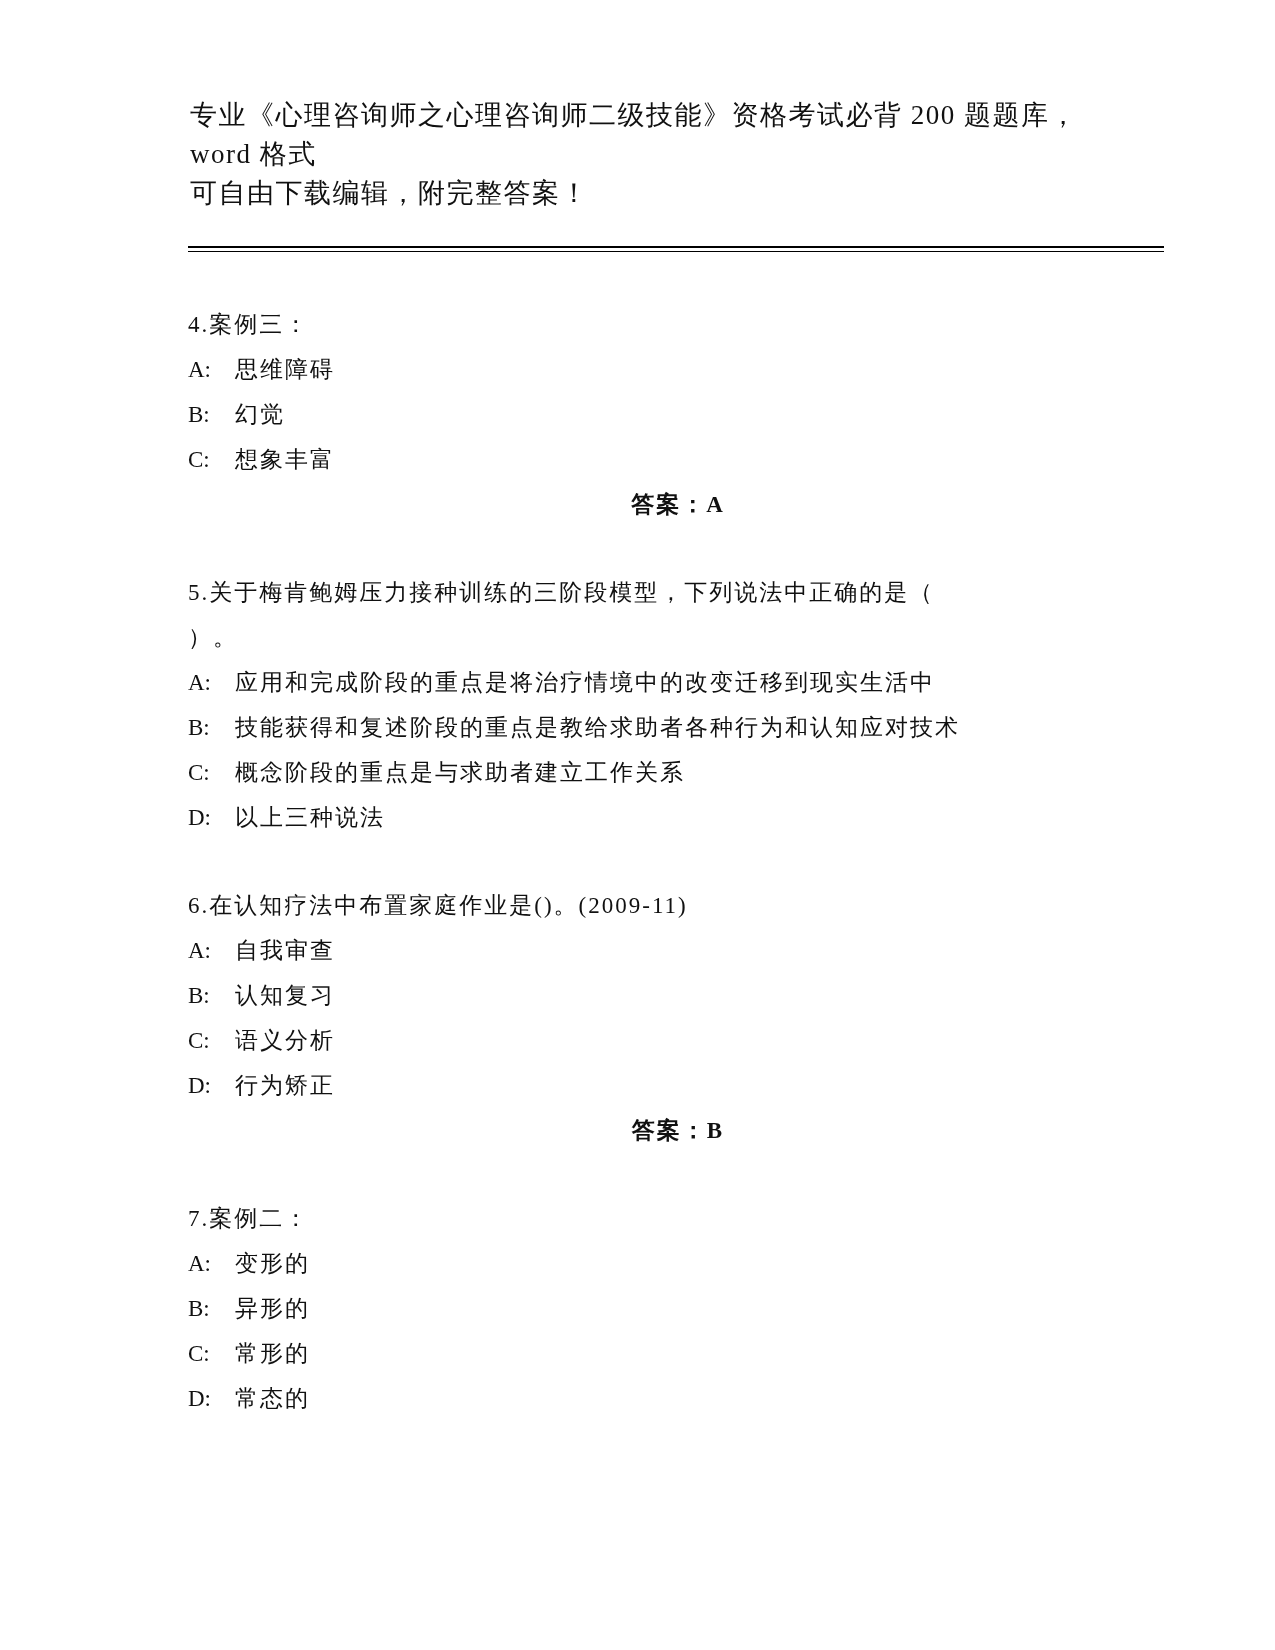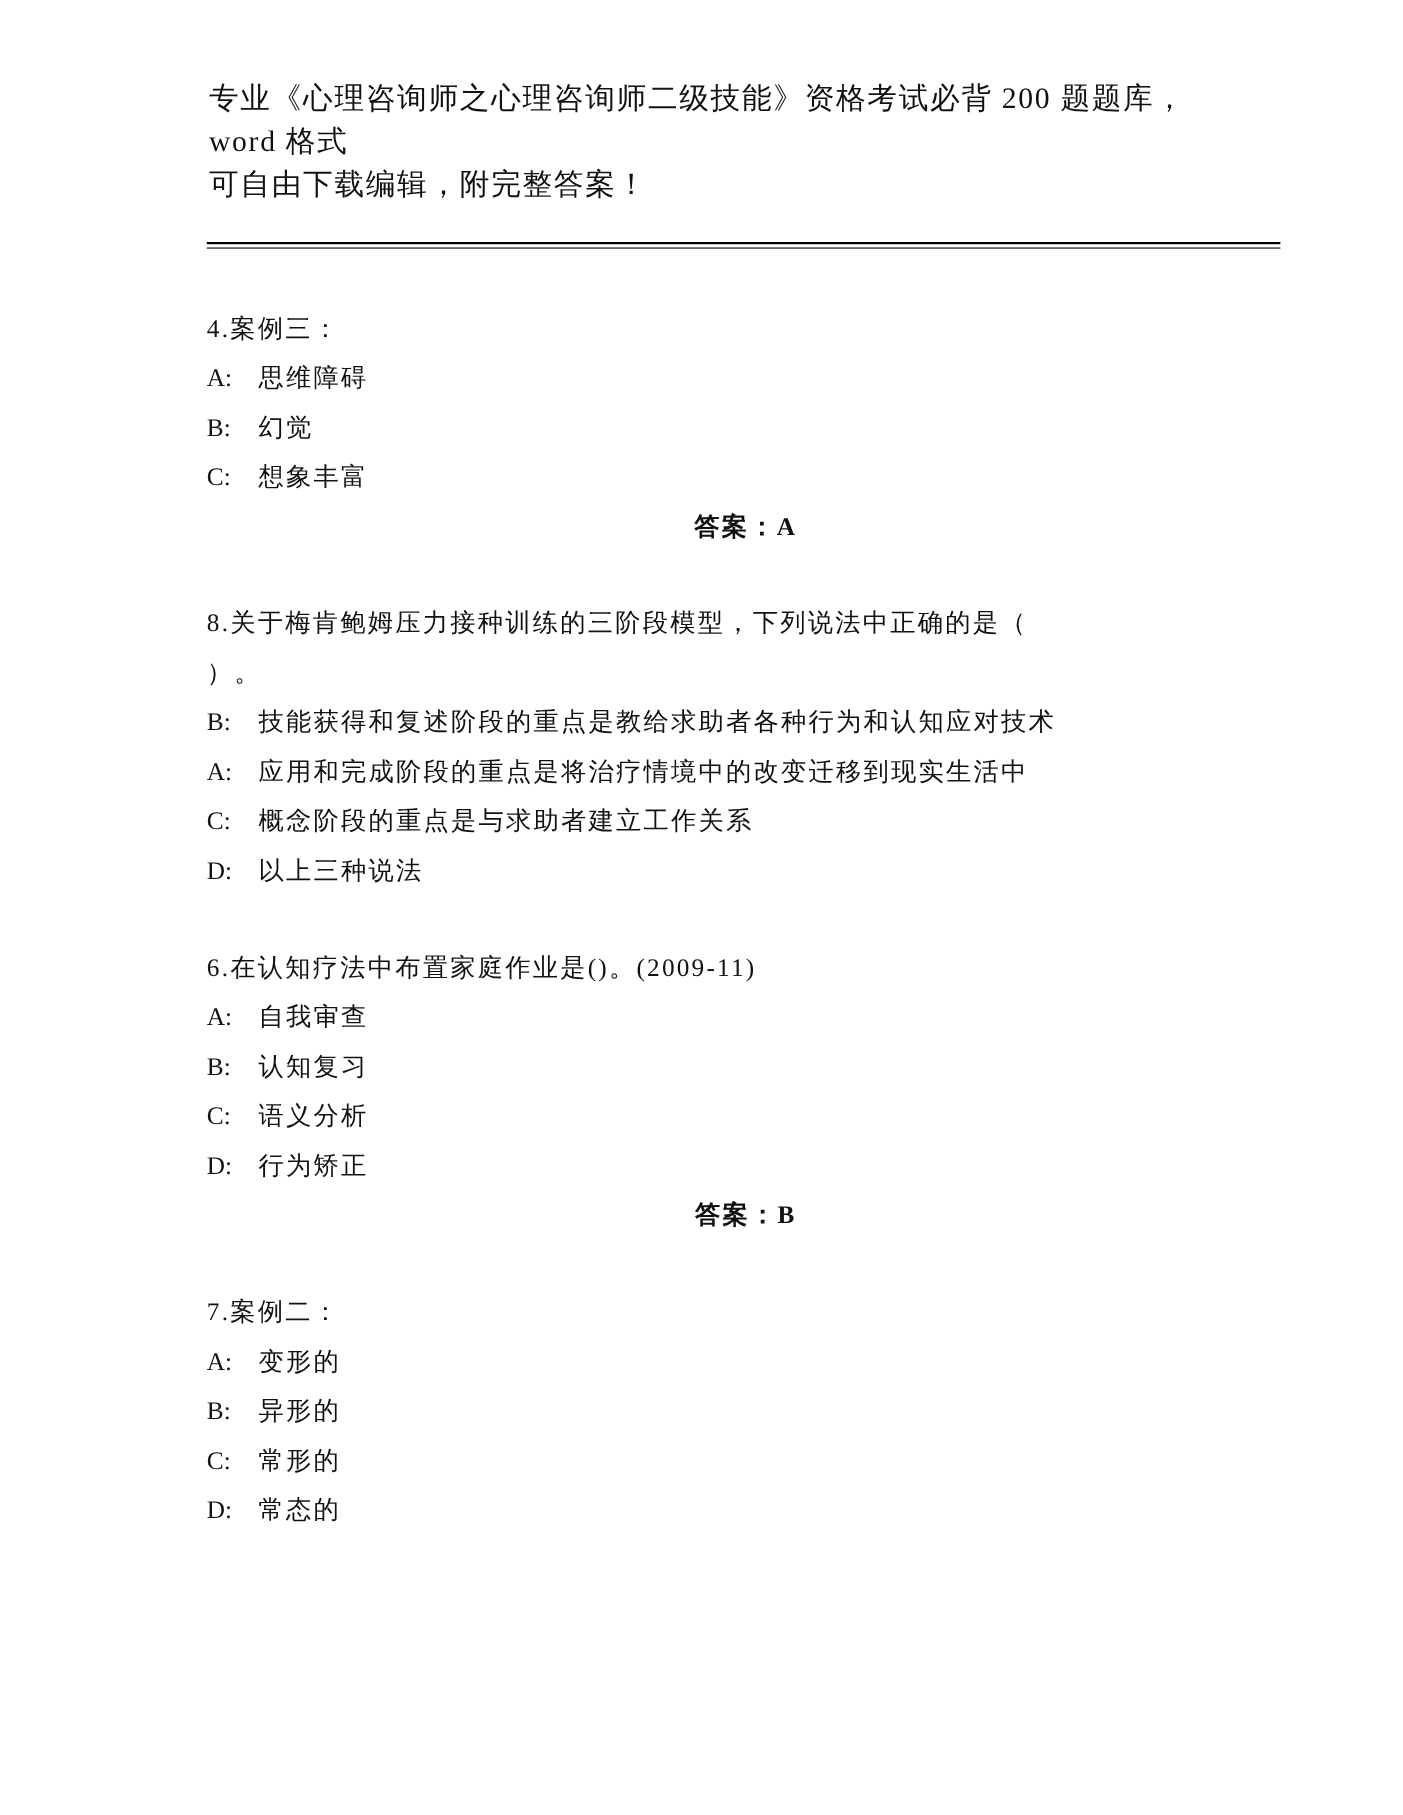--- a/index.html
+++ b/index.html
@@ -10,21 +10,21 @@
   .page {
     position: relative;
     width: 1275px;
     height: 1650px;
     background: #ffffff;
     color: #111111;
     font-family: "Liberation Serif", "DejaVu Serif", serif;
     overflow: hidden;
   }
   .header {
-    padding-top: 70px;
+    padding-top: 96px;
     margin-left: 190px;
     width: 945px;
     font-size: 27px;
     line-height: 39px;
     letter-spacing: 1.5px;
   }
   .divider {
     margin-left: 188px;
     margin-top: 33px;
     width: 976px;
@@ -91,27 +91,27 @@
       <div class="option">
         <span class="opt-label">B:</span><span class="opt-text">幻觉</span>
       </div>
       <div class="option">
         <span class="opt-label">C:</span><span class="opt-text">想象丰富</span>
       </div>
       <div class="answer">答案：A</div>
     </section>
 
     <section class="question">
-      <div class="stem">8.关于梅肯鲍姆压力接种训练的三阶段模型，下列说法中正确的是（</div>
+      <div class="stem">5.关于梅肯鲍姆压力接种训练的三阶段模型，下列说法中正确的是（</div>
       <div class="stem">）。</div>
       <div class="option">
-        <span class="opt-label">B:</span><span class="opt-text">技能获得和复述阶段的重点是教给求助者各种行为和认知应对技术</span>
+        <span class="opt-label">A:</span><span class="opt-text">应用和完成阶段的重点是将治疗情境中的改变迁移到现实生活中</span>
       </div>
       <div class="option">
-        <span class="opt-label">A:</span><span class="opt-text">应用和完成阶段的重点是将治疗情境中的改变迁移到现实生活中</span>
+        <span class="opt-label">B:</span><span class="opt-text">技能获得和复述阶段的重点是教给求助者各种行为和认知应对技术</span>
       </div>
       <div class="option">
         <span class="opt-label">C:</span><span class="opt-text">概念阶段的重点是与求助者建立工作关系</span>
       </div>
       <div class="option">
         <span class="opt-label">D:</span><span class="opt-text">以上三种说法</span>
       </div>
     </section>
 
     <section class="question">

